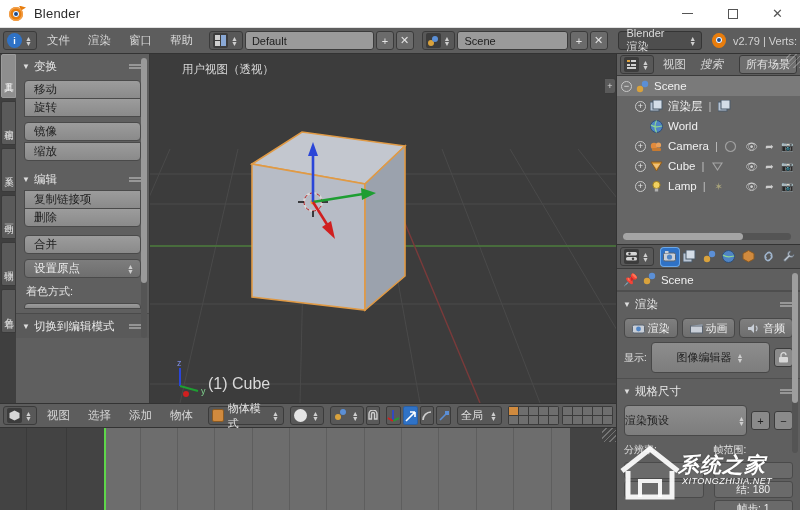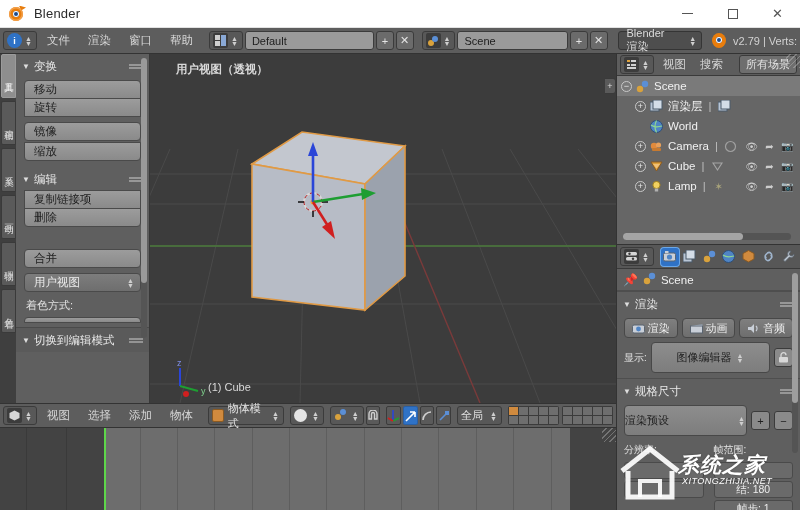--- a/index.html
+++ b/index.html
@@ -175,26 +175,26 @@
   }
 
   
   .viewport {
     position: absolute; left: 150px; top: 54px; width: 466px; height: 349px;
     background: #3c3c3c;
     overflow: hidden;
   }
   .vp-grid { position: absolute; inset: 0; }
   .vp-label {
-    position: absolute; left: 26px; top: 8px;
-    font-size: 11.5px; color: #d9d9d9; font-weight: bold;
+    position: absolute; left: 32px; top: 8px;
+    font-size: 11.5px; color: #d9d9d9;
   }
   .vp-obj {
     position: absolute; left: 58px; bottom: 10px;
-    font-size: 11px; color: #d9d9d9;
+    font-size: 16px; color: #d9d9d9;
   }
   .vp-plusbtn {
     position: absolute; right: 0; top: 24px;
     width: 11px; height: 16px; background: #5a5a5a;
     border: 1px solid #3a3a3a; border-left: none;
     border-radius: 0 3px 3px 0;
     display: flex; align-items: center; justify-content: center;
     font-size: 9px; color: #ddd;
   }
 
@@ -475,24 +475,24 @@
     <div class="tbtn" style="margin-top:5px;">镜像</div>
     <div class="tbtn seg-bot">缩放</div>
 
     <div class="panel-head" style="margin-top:6px;">
       <span class="tri">▼</span>
       <span>编辑</span>
       <span class="grip"></span>
     </div>
     <div class="tbtn seg-mid">复制链接项</div>
     <div class="tbtn seg-bot">删除</div>
-    <div class="tbtn" style="margin-top:22px;">合并</div>
+    <div class="tbtn" style="margin-top:8px;">合并</div>
 
     <div class="tbtn drop" style="margin-top:5px;">
-      <span>用户视图</span>
+      <span>设置原点</span>
       <span class="spin">
           <span>▲</span>
           <span>▼</span>
         </span>
     </div>
     <div class="lbl-small">着色方式:</div>
     <div class="tbtn seg-top" style="height:6px;overflow:hidden;"></div>
 
     <div class="panel-head panel-collapsed">
       <span class="tri">▼</span>
@@ -708,21 +708,21 @@
               <rect x="5" y="5" width="5" height="2" fill="#cfcfcf"></rect>
               <rect x="1" y="8" width="9" height="2" fill="#cfcfcf"></rect>
             </svg>
         </div>
         <div class="spin">
             <span>▲</span>
             <span>▼</span>
           </div>
       </div>
       <div class="menu-item" style="padding:2px 5px;">视图</div>
-      <div class="menu-item" style="padding:8px 5px;">搜索</div>
+      <div class="menu-item" style="padding:8px 5px;font-style:italic;">搜索</div>
       <div class="mode-sel" style="margin-left:auto;background:#6e6e6e;padding:0 6px;">所有场景</div>
     </div>
 
     <div class="ol-row sel">
       <span class="ol-expand">−</span>
       <span class="ol-ico">
         <svg width="13" height="13" viewBox="0 0 13 13">
             <circle cx="4" cy="9" r="3.2" fill="#d9a23c"></circle>
             <circle cx="9" cy="4" r="3.2" fill="#5b8fd6"></circle>
           </svg>

